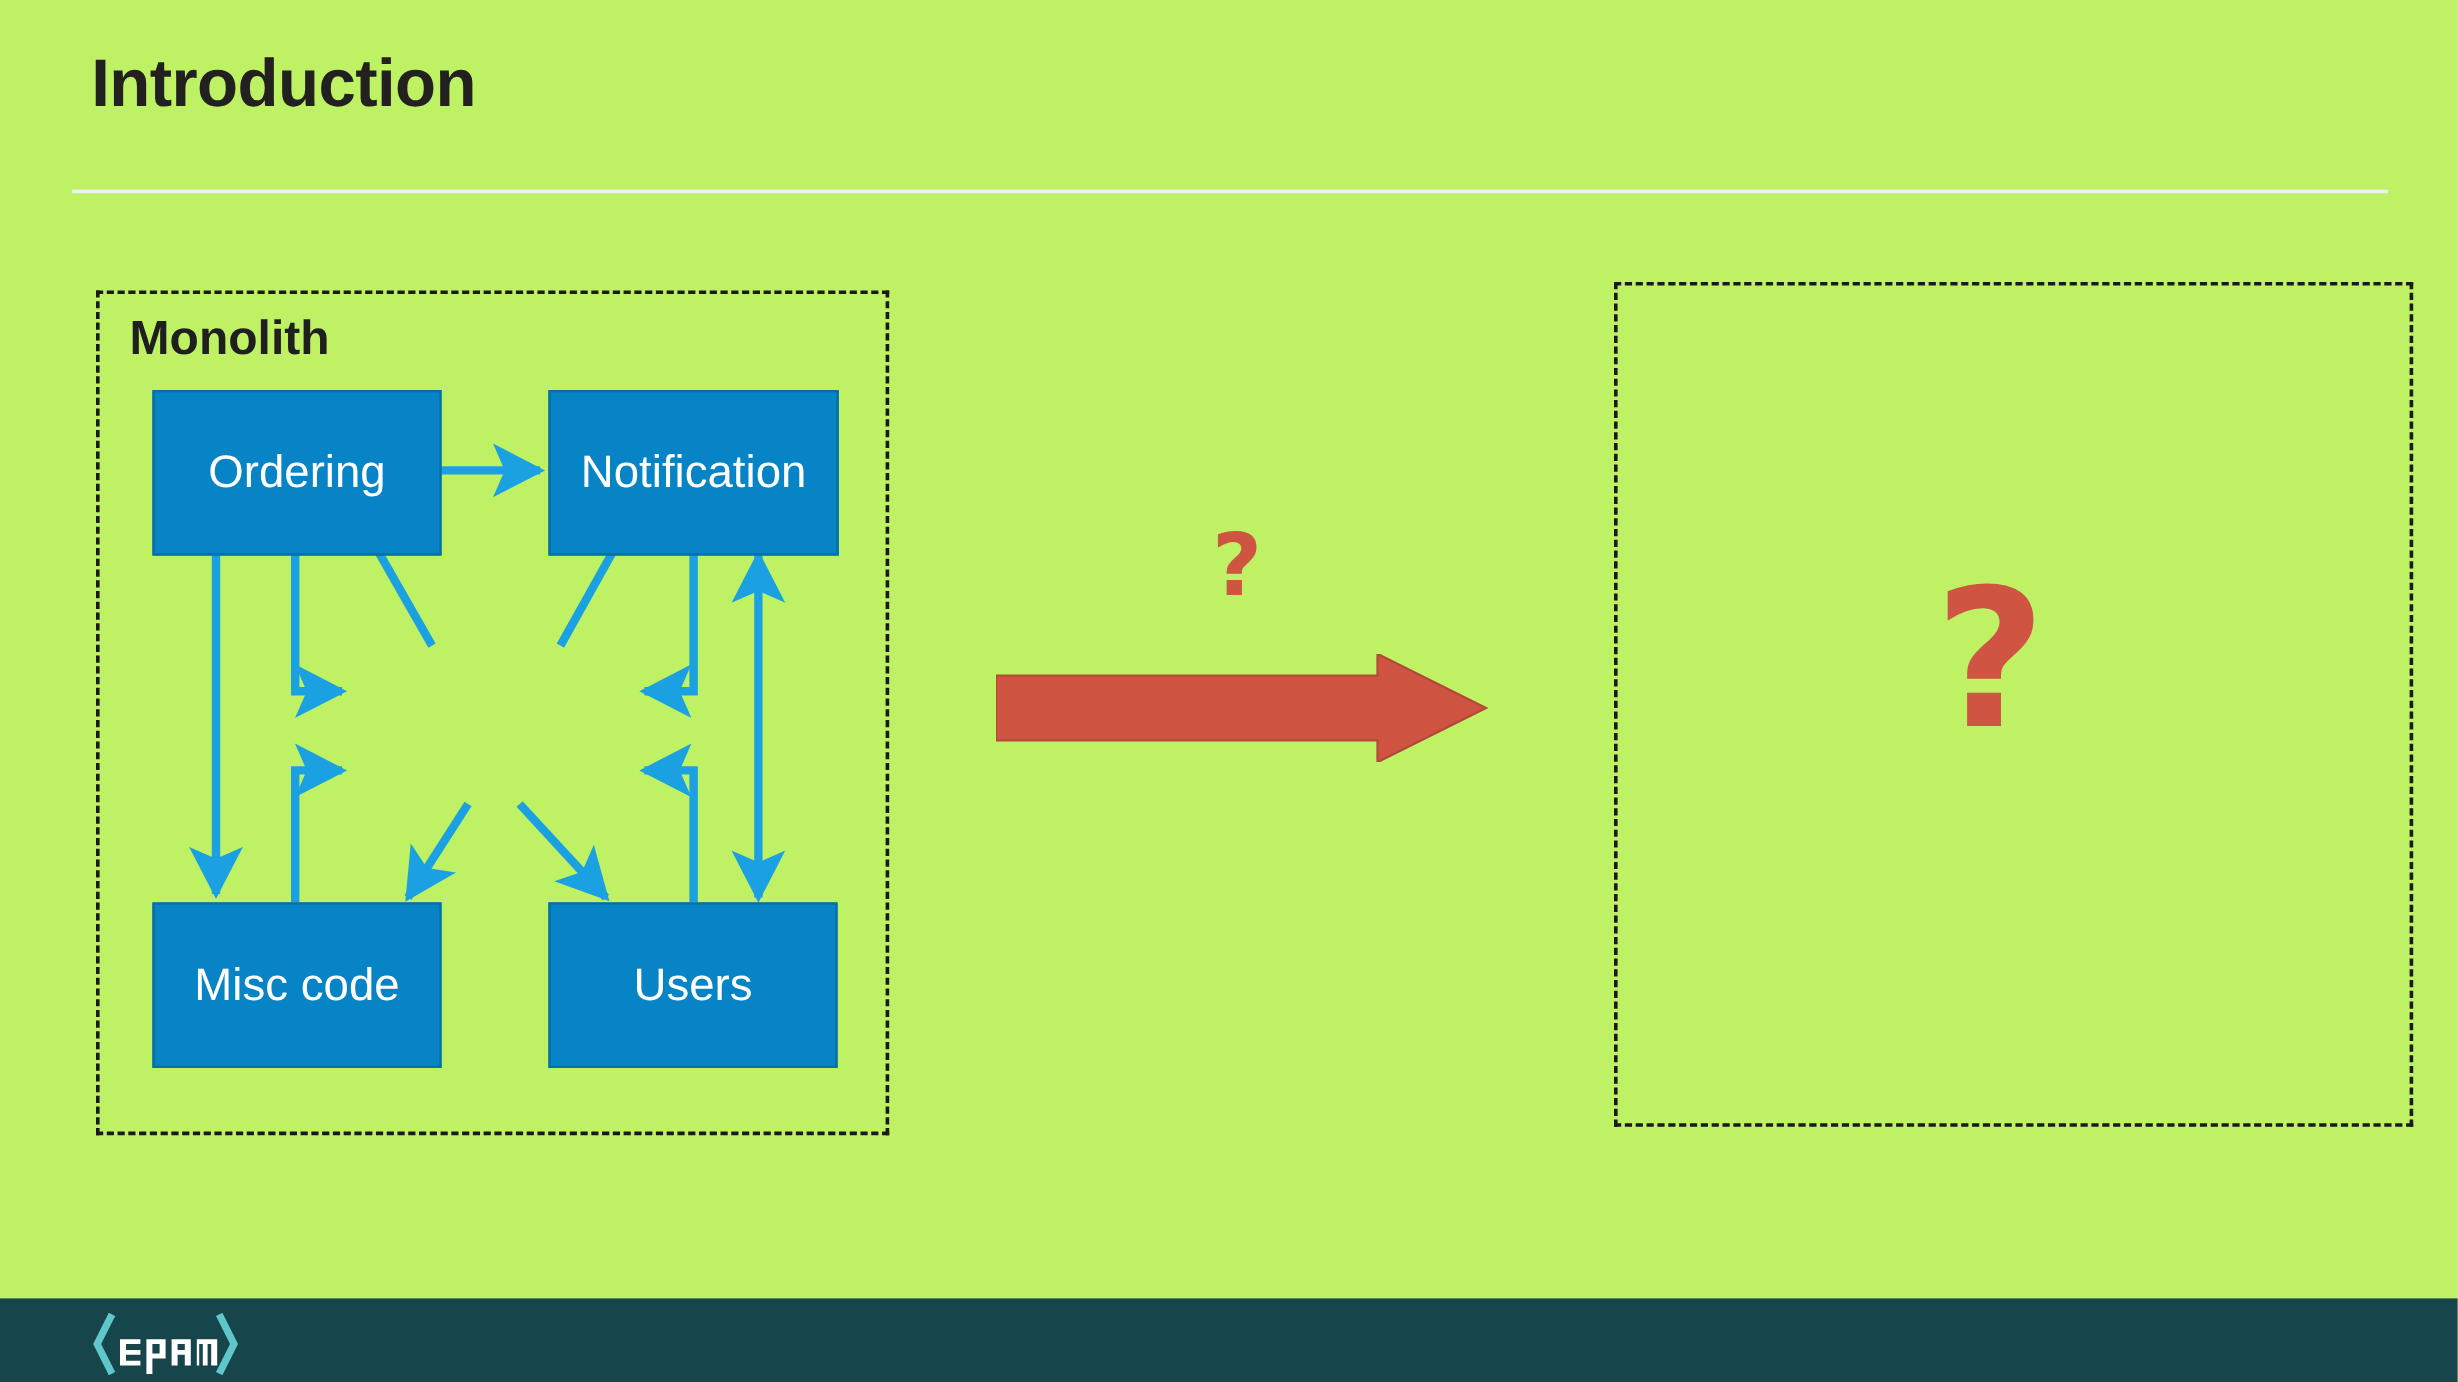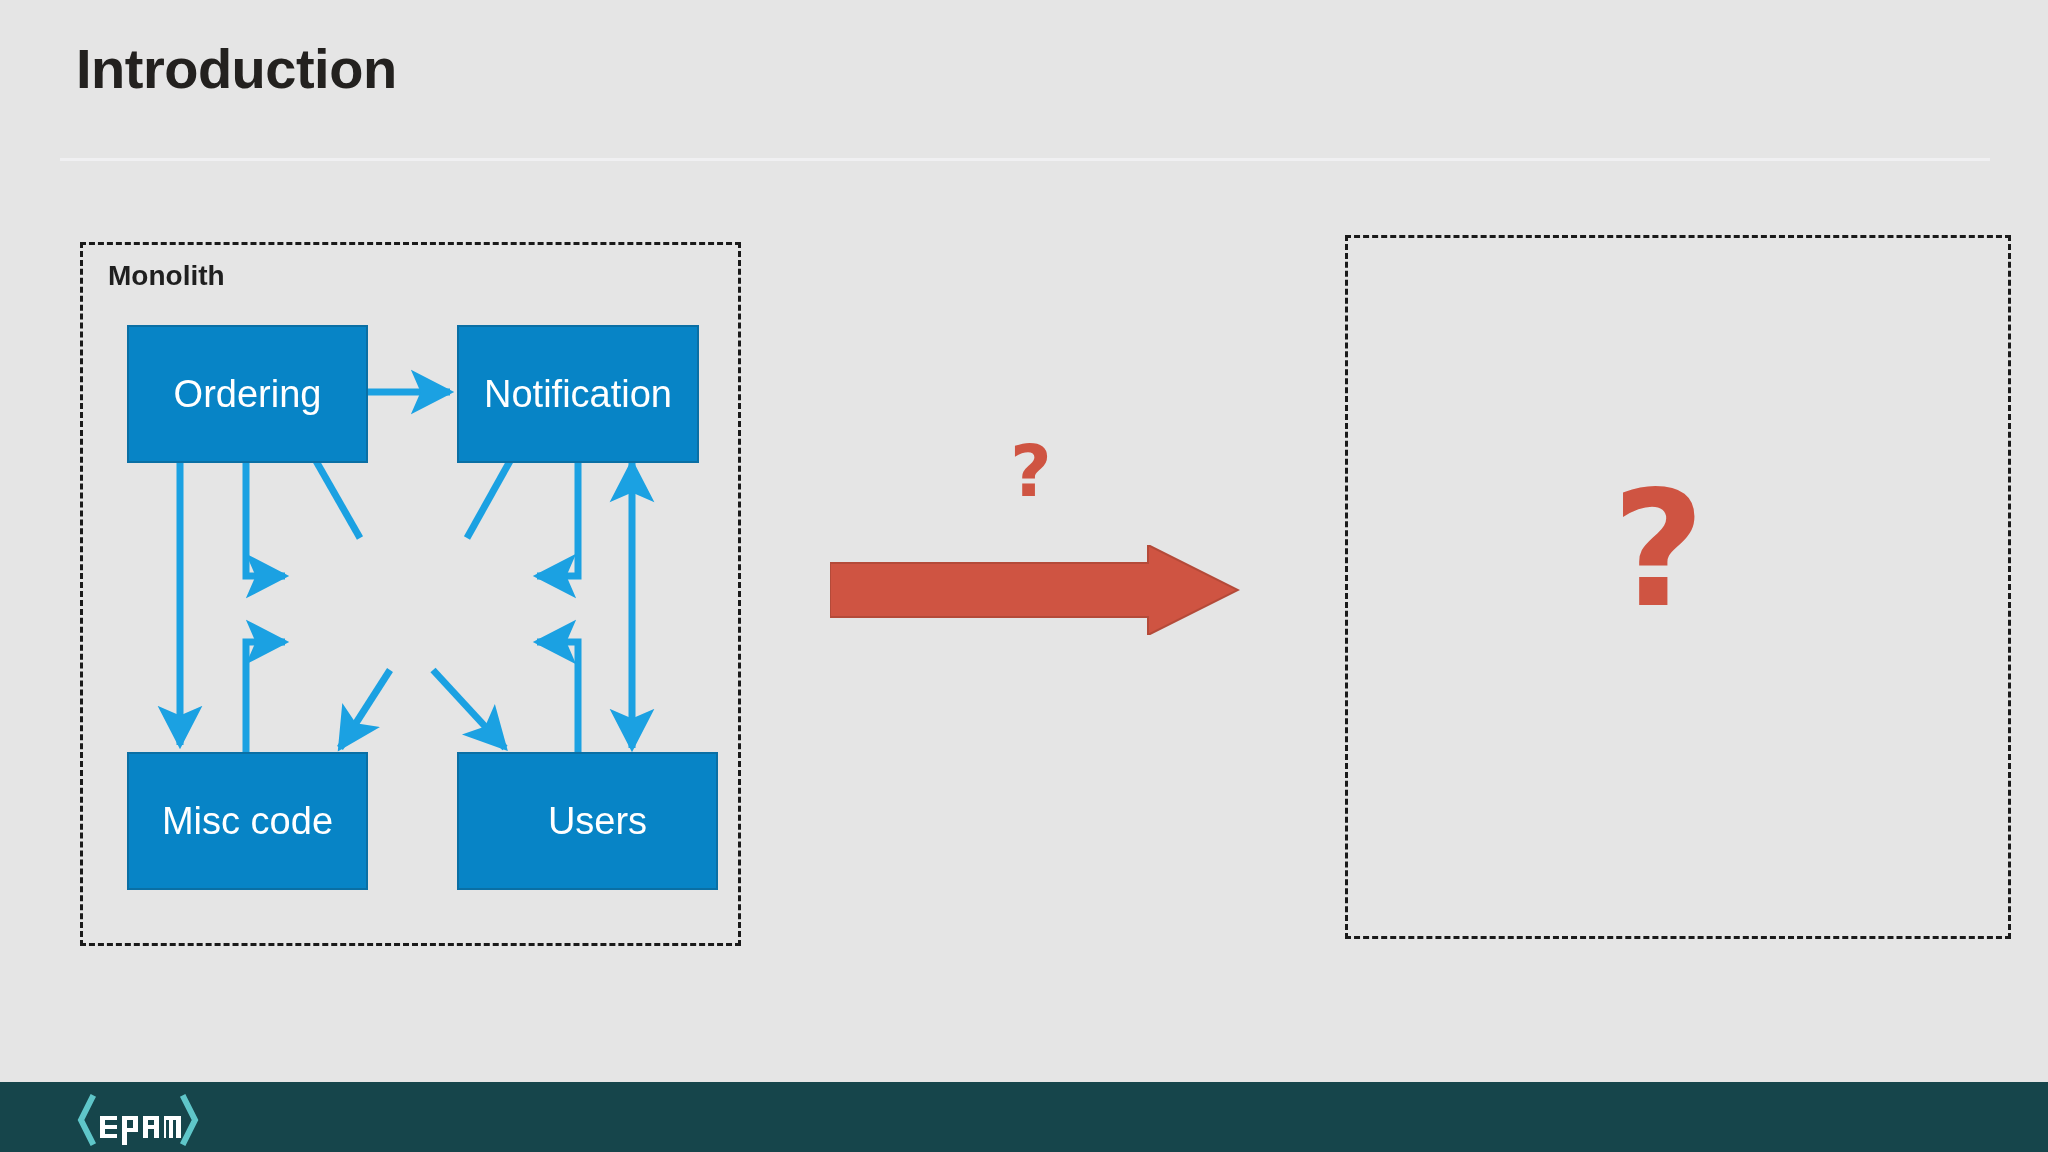--- a/index.html
+++ b/index.html
@@ -1,21 +1,21 @@
 <!DOCTYPE html>
 <html><head>
 <meta charset="utf-8">
 <style>
   html,body{margin:0;padding:0;}
   body{
     width:2048px;height:1152px;background:#ffffff;
     font-family:"Liberation Sans", sans-serif;
     overflow:hidden;position:relative;
   }
-  #slide{position:absolute;left:0;top:0;width:2048px;height:1152px;background:#e5e5e5;}
+  #slide{position:absolute;left:0;top:0;width:2048px;height:1152px;background:#bef264;}
 
   
   .title{
     position:absolute;left:76px;top:38px;
     font-size:56px;font-weight:bold;color:#23211f;
     letter-spacing:-0.5px;line-height:1.1;
   }
   .title-rule{
     position:absolute;left:60px;top:158px;width:1930px;height:3px;
     background:#f0f0f2;
@@ -23,34 +23,34 @@
 
   
   .dashed-box{
     position:absolute;border:3px dashed #1a1a1a;background:transparent;
   }
   #monolith-box{left:80px;top:242px;width:655px;height:698px;}
   #target-box{left:1345px;top:235px;width:660px;height:698px;}
 
   .container-label{
     position:absolute;left:108px;top:260px;
-    font-size:28px;font-weight:bold;color:#1f1f1f;
+    font-size:40px;font-weight:bold;color:#1f1f1f;
   }
 
   
   .node{
     position:absolute;background:#0784c6;border:2px solid #0a6fa4;
     color:#ffffff;display:flex;align-items:center;justify-content:center;
     font-size:38px;font-weight:400;z-index:5;
   }
   #node-ordering{left:127px;top:325px;width:237px;height:134px;}
   #node-notification{left:457px;top:325px;width:238px;height:134px;}
   #node-common{left:292px;top:540px;width:238px;height:128px;}
   #node-misc{left:127px;top:752px;width:237px;height:134px;}
-  #node-users{left:457px;top:752px;width:237px;height:134px;padding-left:20px;}
+  #node-users{left:457px;top:752px;width:237px;height:134px;}
 
   
   #wiring{position:absolute;left:0;top:0;width:2048px;height:1152px;
           pointer-events:none;z-index:3;}
 
   
   #red-arrow{position:absolute;left:830px;top:545px;width:410px;height:90px;z-index:4;}
 
   
   .qmark{

